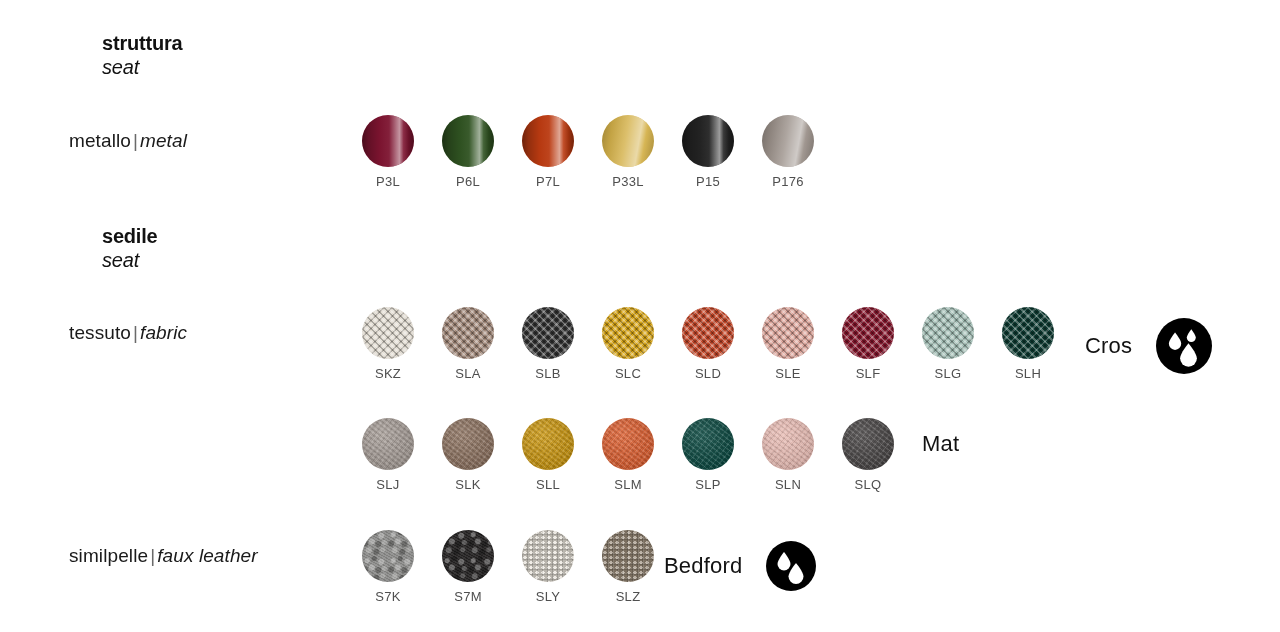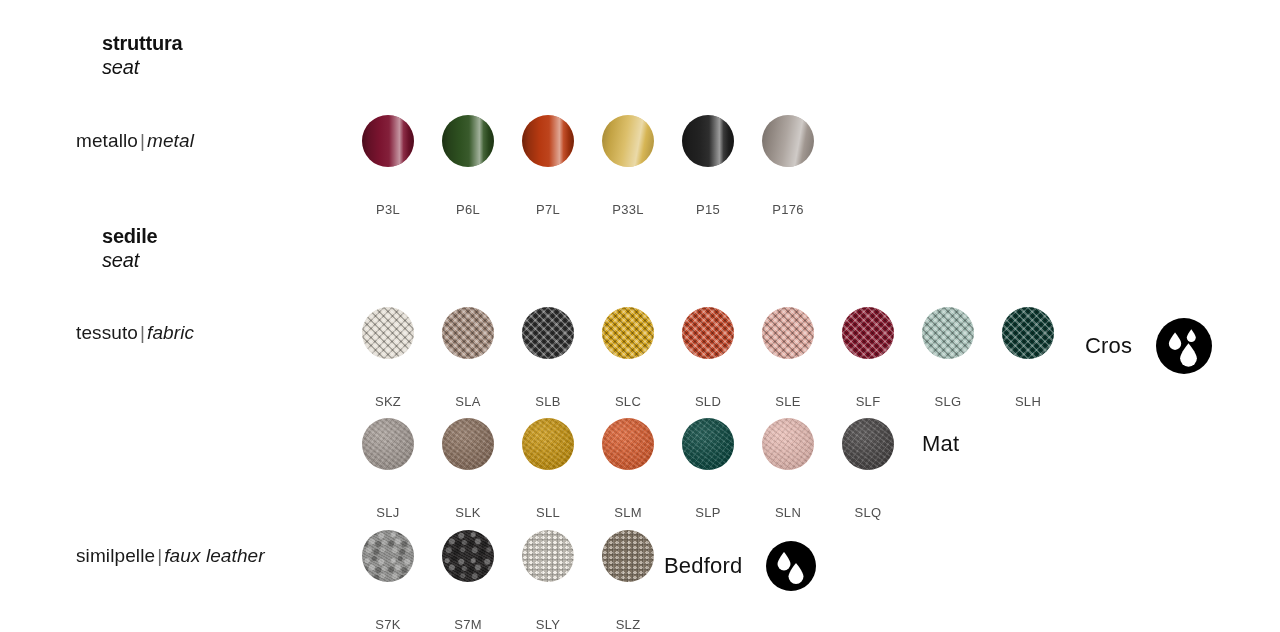--- a/index.html
+++ b/index.html
@@ -41,21 +41,21 @@
     font-style: italic;
     font-weight: normal;
     letter-spacing: -0.2px;
     line-height: 24px;
     color: #121212;
   }
 
   
   .row-label {
     position: absolute;
-    left: 76px;
+    left: 69px;
     font-size: 19px;
     line-height: 22px;
     color: #1a1a1a;
     white-space: nowrap;
     letter-spacing: 0.1px;
   }
   .row-label .sep {
     color: #6a6a6a;
     padding: 0 2px;
   }
@@ -67,21 +67,20 @@
   .swatch-row {
     position: absolute;
     display: flex;
     align-items: flex-start;
   }
   .swatch-cell {
     width: 80px;
     display: flex;
     flex-direction: column;
     align-items: center;
-    gap: 28px;
   }
   .swatch {
     width: 52px;
     height: 52px;
     border-radius: 50%;
     position: relative;
     overflow: hidden;
     background-repeat: repeat;
   }
   .swatch-code {

